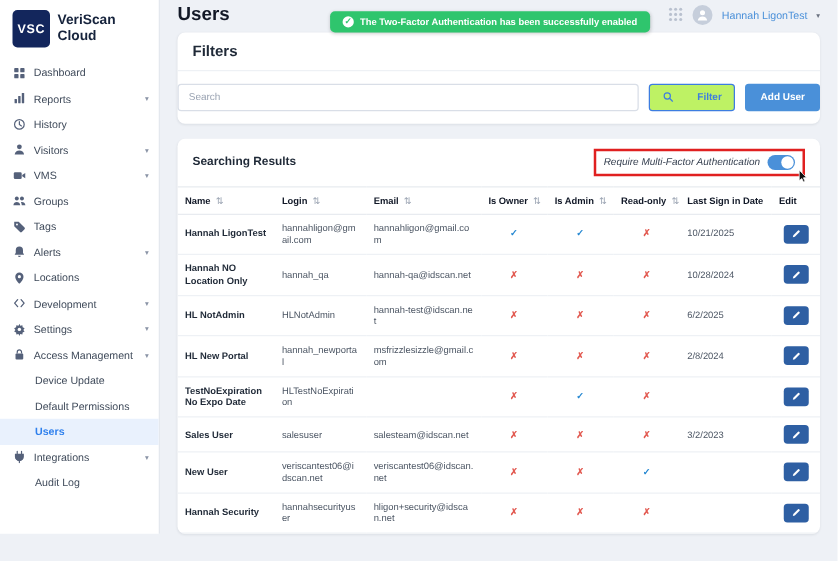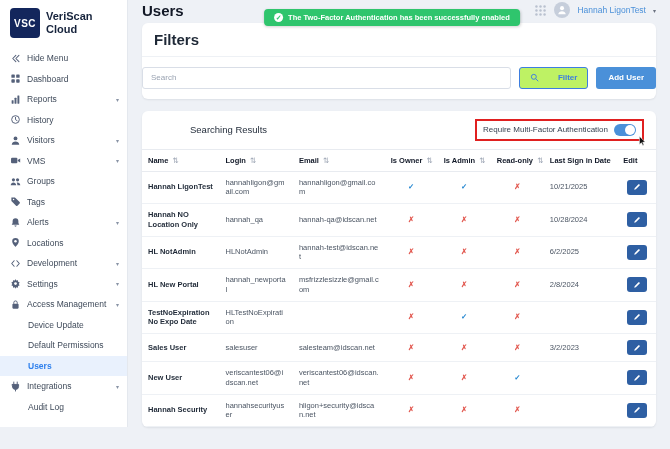--- a/index.html
+++ b/index.html
@@ -25,33 +25,33 @@
   .toast { position:absolute; left:200px; top:9px; transform:translateX(-25%); background:#2fc56d; color:#fff; border-radius:4px; padding:4px 10px; display:flex; gap:5px; align-items:flex-end; font-size:7.5px; font-weight:bold; box-shadow:0 1px 3px rgba(0,0,0,.18); white-space:nowrap; }
   .toast-check { width:9px; height:9px; background:#fff; color:#2fc56d; border-radius:50%; font-size:7px; line-height:9px; text-align:center; font-weight:bold; flex:0 0 9px; }
   .topbar-right { margin-left:auto; display:flex; align-items:center; gap:7px; }
   .apps-grid { width:13px; height:13px; color:#b9c1cf; }
   .avatar { width:16px; height:16px; border-radius:50%; background:#c6cedb; color:#fff; padding:2px; }
   .user-name { font-size:8.5px; color:#4a90d9; }
   .user-chev { font-size:6px; color:#6b7280; }
 
   .content { padding:2px 14px 0 14px; }
   .card { background:#fff; border-radius:6px; box-shadow:0 1px 2px rgba(16,24,40,.08); }
-  .card-head { padding:8px 12px; font-size:15px; font-weight:bold; color:#1f2937; border-bottom:1px solid #eef1f5; }
+  .card-head { padding:8px 12px; font-size:12px; font-weight:bold; color:#1f2937; border-bottom:1px solid #eef1f5; }
   .filters-body { display:flex; gap:8px; padding:10px 0; align-items:center; }
   .search-input { flex:1; height:22px; border:1px solid #d9dee7; border-radius:3px; font-size:8px; padding:0 8px; color:#374151; outline:none; font-family:inherit; }
   .search-input::placeholder { color:#9aa3b2; }
   .btn { height:22px; border-radius:3px; font-size:8px; font-weight:bold; display:flex; align-items:center; justify-content:center; gap:4px; cursor:pointer; font-family:inherit; }
   .btn-filter { border:1px solid #3d7de0; background:#bef264; color:#3d7de0; padding:0 10px;gap:19px; }
   .btn-filter .icon { width:9px; height:9px; }
   .btn-add { border:none; background:#4a90d9; color:#fff; padding:0 12px; }
 
   .results-card { margin-top:12px; overflow:hidden; }
   .results-head { display:flex; align-items:center; padding:8px 12px; }
-  .results-title { font-size:9.5px; font-weight:normal; color:#1f2937;margin-left:36px; }
-  .mfa-box { margin-left:auto; display:flex; align-items:center; gap:6px; border:2px solid #e02020; padding:3px 6px; position:relative; }
+  .results-title { font-size:9.5px; font-weight:bold; color:#1f2937; }
+  .mfa-box { margin-left:auto; display:flex; align-items:center; gap:6px; border:2px solid #e02020; padding:3px 6px; position:relative;font-style:italic; }
   .mfa-label { font-size:8px; color:#374151; white-space:nowrap; }
   .toggle { width:22px; height:12px; background:#4a90d9; border-radius:6px; position:relative; cursor:pointer; flex:0 0 22px; }
   .toggle-knob { position:absolute; right:1px; top:1px; width:10px; height:10px; background:#fff; border-radius:50%; }
   .cursor { position:absolute; right:-6px; bottom:-9px; width:11px; height:14px; }
 
   table { width:100%; border-collapse:collapse; table-layout:fixed; font-size:7.5px; }
   thead th { text-align:left; font-size:7.5px; color:#111827; padding:6px 6px; border-top:1px solid #e8ebf0; border-bottom:1px solid #e8ebf0; font-weight:bold; cursor:pointer; white-space:nowrap; }
   thead th .sort { color:#9aa3b2; margin-left:2px; font-weight:normal; }
   tbody td { padding:6px 6px; border-bottom:1px solid #eef1f5; color:#4b5563; word-break:break-all; vertical-align:middle; line-height:1.3; }
   td.name-cell { font-weight:bold; color:#1f2937; word-break:normal; }
@@ -69,28 +69,20 @@
 
   <aside class="sidebar">
     <div class="brand">
       <div class="brand-logo">VSC</div>
       <div class="brand-name">
         <div>VeriScan</div>
         <div>Cloud</div>
       </div>
     </div>
     <nav>
-      <div class="nav-item">
-        <span class="icon">
-            <svg viewBox="0 0 16 16" width="100%" height="100%" style="display:block">
-              <path d="M8.5 3.5 4 8l4.5 4.5M13 3.5 8.5 8l4.5 4.5" fill="none" stroke="currentColor" stroke-width="1.5" stroke-linecap="round" stroke-linejoin="round"></path>
-            </svg>
-          </span>
-        <span>Hide Menu</span>
-      </div>
       <div class="nav-item">
         <span class="icon">
             <svg viewBox="0 0 16 16" width="100%" height="100%" style="display:block">
               <g fill="currentColor">
                 <rect x="2" y="2" width="5" height="5" rx="1"></rect>
                 <rect x="9" y="2" width="5" height="5" rx="1"></rect>
                 <rect x="2" y="9" width="5" height="5" rx="1"></rect>
                 <rect x="9" y="9" width="5" height="5" rx="1"></rect>
               </g>
             </svg>

